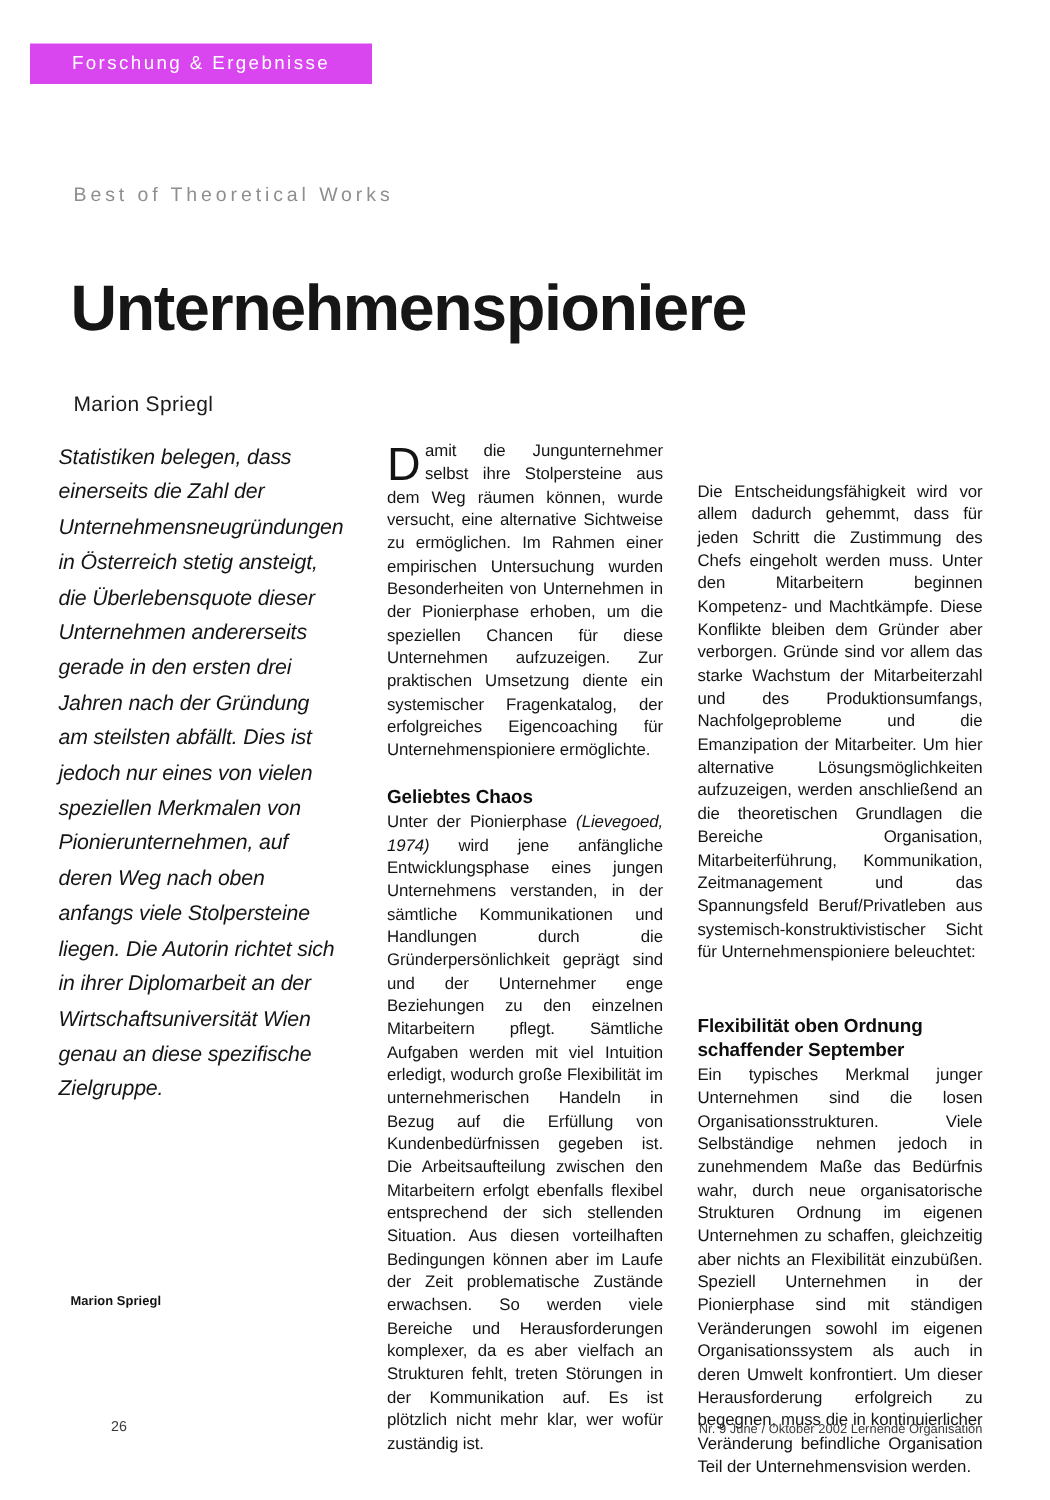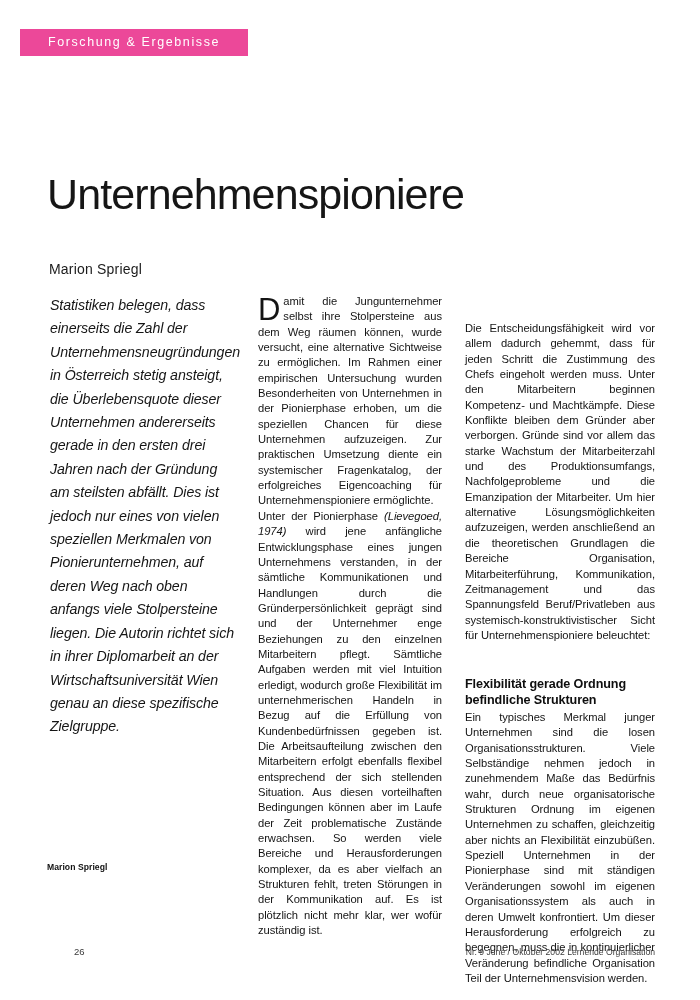--- a/index.html
+++ b/index.html
@@ -24,21 +24,21 @@
     background: #ffffff;
   }
 
   
   .rubric-bar {
     position: absolute;
     left: 20px;
     top: 29px;
     width: 228px;
     height: 27px;
-    background: #ec4899;
+    background: #d946ef;
   }
   .rubric-label {
     position: absolute;
     left: 0; top: 0;
     width: 228px;
     height: 27px;
     line-height: 27px;
     text-align: center;
     color: #ffffff;
     font-size: 12.5px;
@@ -54,46 +54,46 @@
     top: 122px;
     font-size: 13px;
     letter-spacing: 2.6px;
     color: #8e8e8e;
     font-weight: 400;
     white-space: nowrap;
   }
   .headline {
     position: absolute;
     left: 47px;
-    top: 140px;
+    top: 152px;
     width: 620px;
     font-size: 43px;
     line-height: 50px;
-    font-weight: 400;
+    font-weight: 700;
     letter-spacing: -0.9px;
     color: #161616;
   }
   .headline .hl-line { display: block; }
 
   .byline {
     position: absolute;
     left: 49px;
     top: 261px;
     font-size: 14px;
     color: #1b1b1b;
     font-weight: 400;
     letter-spacing: 0.2px;
   }
 
   
   .col {
     position: absolute;
     top: 294px;
   }
-  .col-1 { left: 50px;  width: 184px; }
+  .col-1 { left: 39px;  width: 184px; }
   .col-2 { left: 258px; width: 184px; }
   .col-3 { left: 465px; width: 190px; margin-top: 27px; }
 
   .lead {
     font-size: 14.2px;
     line-height: 23.4px;
     font-style: italic;
     font-weight: 500;
     color: #151515;
     margin: 0;
@@ -178,41 +178,43 @@
 </style>
 </head>
 <body>
 
 <div class="page">
 
   <div class="rubric-bar">
     <div class="rubric-label">Forschung &amp; Ergebnisse</div>
   </div>
 
+  <div class="kicker">Best of Theoretical Works</div>
 
   <h1 class="headline">
     <span class="hl-line">Unternehmenspioniere</span>
   </h1>
 
   <div class="byline">Marion Spriegl</div>
 
   <div class="col col-1">
     <p class="lead">Statistiken belegen, dass einerseits die Zahl der Unternehmensneugründungen in Österreich stetig ansteigt, die Überlebensquote dieser Unternehmen andererseits gerade in den ersten drei Jahren nach der Gründung am steilsten abfällt. Dies ist jedoch nur eines von vielen speziellen Merkmalen von Pionierunternehmen, auf deren Weg nach oben anfangs viele Stolpersteine liegen. Die Autorin richtet sich in ihrer Diplomarbeit an der Wirtschaftsuniversität Wien genau an diese spezifische Zielgruppe.</p>
   </div>
 
   <div class="col col-2">
     <p class="body-p dropcap-para">Damit die Jungunternehmer selbst ihre Stolpersteine aus dem Weg räumen können, wurde versucht, eine alternative Sichtweise zu ermöglichen. Im Rahmen einer empirischen Untersuchung wurden Besonderheiten von Unternehmen in der Pionierphase erhoben, um die speziellen Chancen für diese Unternehmen aufzuzeigen. Zur praktischen Umsetzung diente ein systemischer Fragenkatalog, der erfolgreiches Eigencoaching für Unternehmenspioniere ermöglichte.</p>
+    <h2 class="subhead first-sub">Geliebtes Chaos</h2>
     <p class="body-p"><span>Unter der Pionierphase </span><span class="cite">(Lievegoed, 1974)</span><span> wird jene anfängliche Entwicklungsphase eines jungen Unternehmens verstanden, in der sämtliche Kommunikationen und Handlungen durch die Gründerpersönlichkeit geprägt sind und der Unternehmer enge Beziehungen zu den einzelnen Mitarbeitern pflegt. Sämtliche Aufgaben werden mit viel Intuition erledigt, wodurch große Flexibilität im unternehmerischen Handeln in Bezug auf die Erfüllung von Kundenbedürfnissen gegeben ist. Die Arbeitsaufteilung zwischen den Mitarbeitern erfolgt ebenfalls flexibel entsprechend der sich stellenden Situation. Aus diesen vorteilhaften Bedingungen können aber im Laufe der Zeit problematische Zustände erwachsen. So werden viele Bereiche und Herausforderungen komplexer, da es aber vielfach an Strukturen fehlt, treten Störungen in der Kommunikation auf. Es ist plötzlich nicht mehr klar, wer wofür zuständig ist.</span></p>
   </div>
 
   <div class="col col-3">
     <p class="body-p">Die Entscheidungsfähigkeit wird vor allem dadurch gehemmt, dass für jeden Schritt die Zustimmung des Chefs eingeholt werden muss. Unter den Mitarbeitern beginnen Kompetenz- und Machtkämpfe. Diese Konflikte bleiben dem Gründer aber verborgen. Gründe sind vor allem das starke Wachstum der Mitarbeiterzahl und des Produktionsumfangs, Nachfolgeprobleme und die Emanzipation der Mitarbeiter. Um hier alternative Lösungsmöglichkeiten aufzuzeigen, werden anschließend an die theoretischen Grundlagen die Bereiche Organisation, Mitarbeiterführung, Kommunikation, Zeitmanagement und das Spannungsfeld Beruf/Privatleben aus systemisch-konstruktivistischer Sicht für Unternehmenspioniere beleuchtet:</p>
     <h2 class="subhead spaced">
-      <span>Flexibilität gerade Ordnung</span><br>
-      <span>befindliche Strukturen</span>
+      <span>Flexibilität oben Ordnung</span><br>
+      <span>schaffender September</span>
     </h2>
     <p class="body-p">Ein typisches Merkmal junger Unternehmen sind die losen Organisationsstrukturen. Viele Selbständige nehmen jedoch in zunehmendem Maße das Bedürfnis wahr, durch neue organisatorische Strukturen Ordnung im eigenen Unternehmen zu schaffen, gleichzeitig aber nichts an Flexibilität einzubüßen. Speziell Unternehmen in der Pionierphase sind mit ständigen Veränderungen sowohl im eigenen Organisationssystem als auch in deren Umwelt konfrontiert. Um dieser Herausforderung erfolgreich zu begegnen, muss die in kontinuierlicher Veränderung befindliche Organisation Teil der Unternehmensvision werden.</p>
   </div>
 
   <div class="bio">
 
     <div class="bio-name">Marion Spriegl</div>
   </div>
 
   <div class="folio">26</div>

